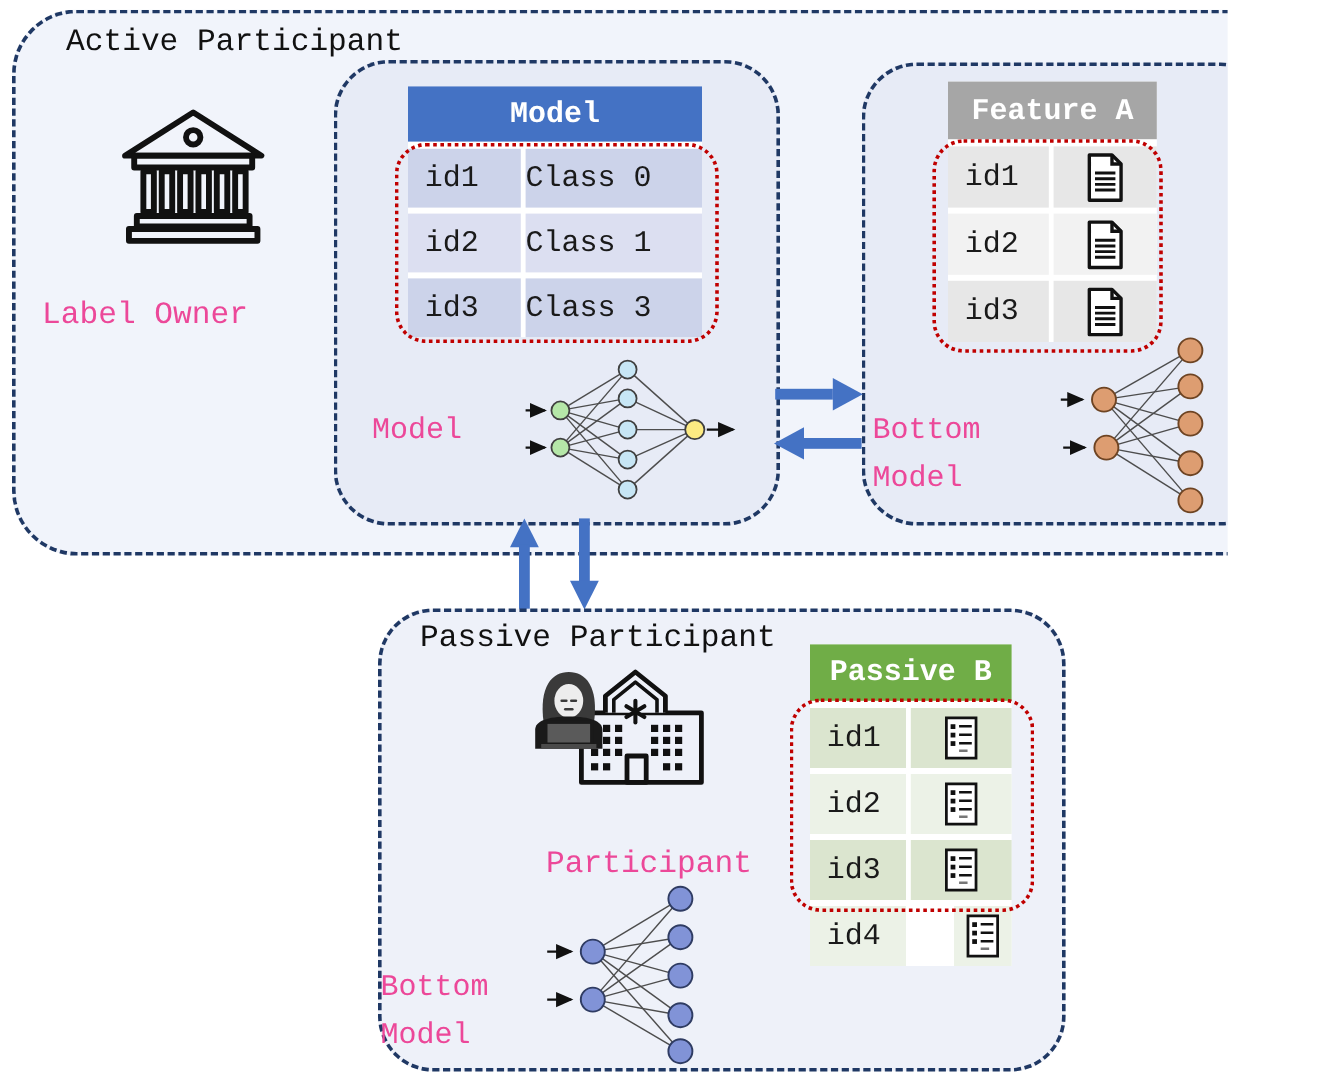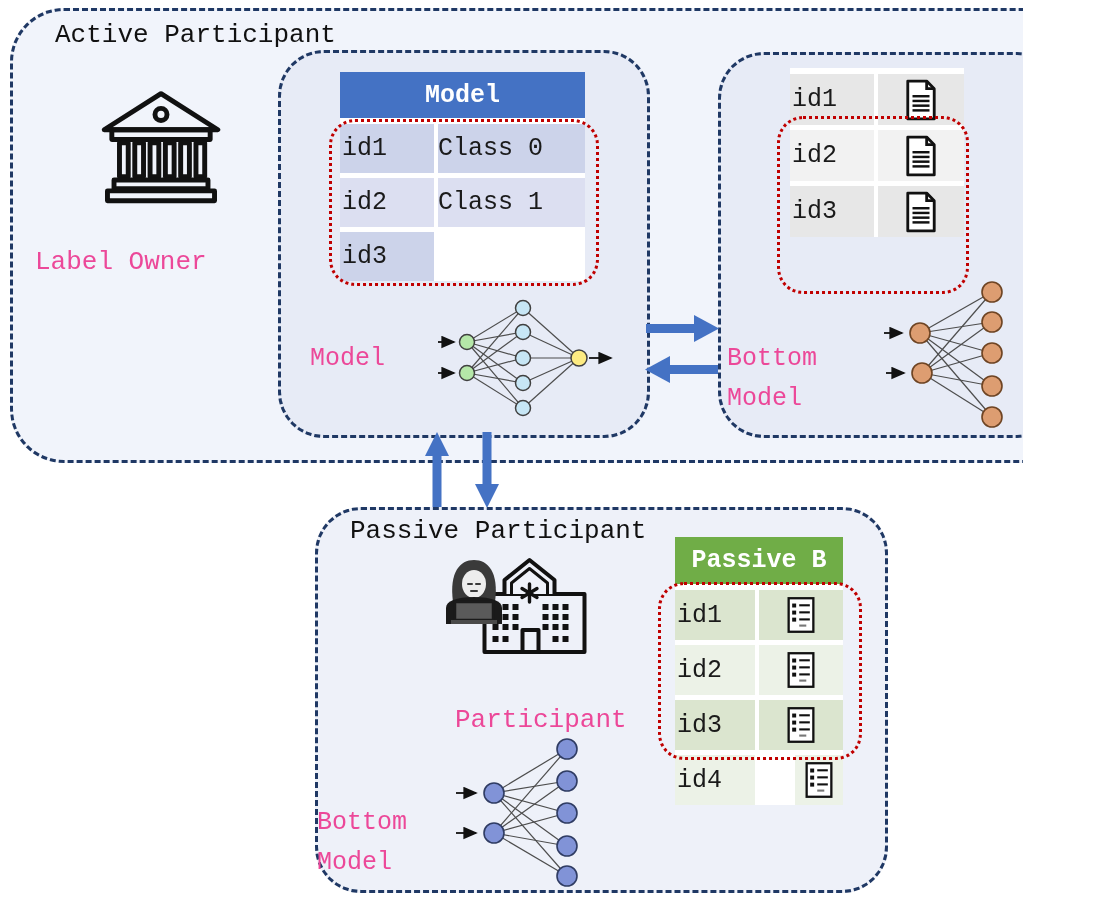--- a/index.html
+++ b/index.html
@@ -11,21 +11,21 @@
   .dashed-box{position:absolute;border:3px dashed #1f3864;box-sizing:border-box;}
   .box-title{position:absolute;font-size:26px;color:#111;white-space:nowrap;}
   .red-dotted{position:absolute;border:3px dotted #c00000;border-radius:26px;box-sizing:border-box;pointer-events:none;}
   .caption{position:absolute;font-size:25px;text-align:left;line-height:40px;color:#ec4899;margin-top:37px;}
   
   .ui-table{position:absolute;background:#ffffff;display:flex;flex-direction:column;}
   .thead{display:flex;align-items:center;justify-content:center;color:#ffffff;font-weight:bold;font-size:25px;}
   .tbody{display:flex;flex-direction:column;gap:5px;margin-top:6px;}
   .trow{display:grid;gap:4px;}
   .tcell{display:flex;align-items:center;font-size:25px;}
-  .idcell{padding-left:2px;}
+  .idcell{padding-left:14px;}
   .valcell{padding-left:0;}
   .iconcell{justify-content:center;}
   
   .lab-dark{background:#ccd3ea;}
   .lab-light{background:#dcdff1;}
   
   .fa-dark{background:#e7e7e7;}
   .fa-light{background:#f2f2f2;}
   
   .fb-dark{background:#dbe5cf;}
@@ -75,20 +75,21 @@
       <div class="trow" style="grid-template-columns:94px 1fr;height:49px;">
         <div class="tcell idcell lab-dark">id1</div>
         <div class="tcell valcell lab-dark">Class 0</div>
       </div>
       <div class="trow" style="grid-template-columns:94px 1fr;height:49px;">
         <div class="tcell idcell lab-light">id2</div>
         <div class="tcell valcell lab-light">Class 1</div>
       </div>
       <div class="trow" style="grid-template-columns:94px 1fr;height:49px;">
         <div class="tcell idcell lab-dark">id3</div>
+        <div class="tcell valcell lab-dark">Class 3</div>
       </div>
     </div>
   </div>
   <div class="red-dotted" style="left:329px;top:119px;width:270px;height:167px;"></div>
 
   <div class="caption" style="left:310px;top:302px;width:115px;">
     <div>Model</div>
   </div>
 
   <svg class="abs" style="left:428px;top:283px;" width="195" height="145" viewBox="0 0 195 145">
@@ -122,20 +123,21 @@
         <circle cx="95" cy="75" r="7.5" fill="#c7e6f5"></circle>
         <circle cx="95" cy="100" r="7.5" fill="#c7e6f5"></circle>
         <circle cx="95" cy="125" r="7.5" fill="#c7e6f5"></circle>
       <circle cx="151" cy="75" r="8" fill="#fdeb82"></circle>
     </g>
   </svg>
 
   <div class="dashed-box" style="left:718px;top:52px;width:345px;height:386px;border-radius:46px;background:#e7ebf6;"></div>
 
   <div class="ui-table" style="left:790px;top:68px;width:174px;">
+    <div class="thead" style="height:48px;background:#a6a6a6;">Feature A</div>
     <div class="tbody">
       <div class="trow" style="grid-template-columns:84px 1fr;height:51px;">
         <div class="tcell idcell fa-dark">id1</div>
         <div class="tcell iconcell fa-dark">
           <svg width="34" height="42" viewBox="0 0 36 44">
             <path d="M4,2 H24 L32,10 V42 H4 Z" fill="#fff" stroke="#111" stroke-width="3" stroke-linejoin="round"></path>
             <path d="M24,2 V10 H32" fill="none" stroke="#111" stroke-width="3"></path>
             <g stroke="#111" stroke-width="2.6">
                 <line x1="9" y1="18" x2="27" y2="18"></line>
                 <line x1="9" y1="23" x2="27" y2="23"></line>

